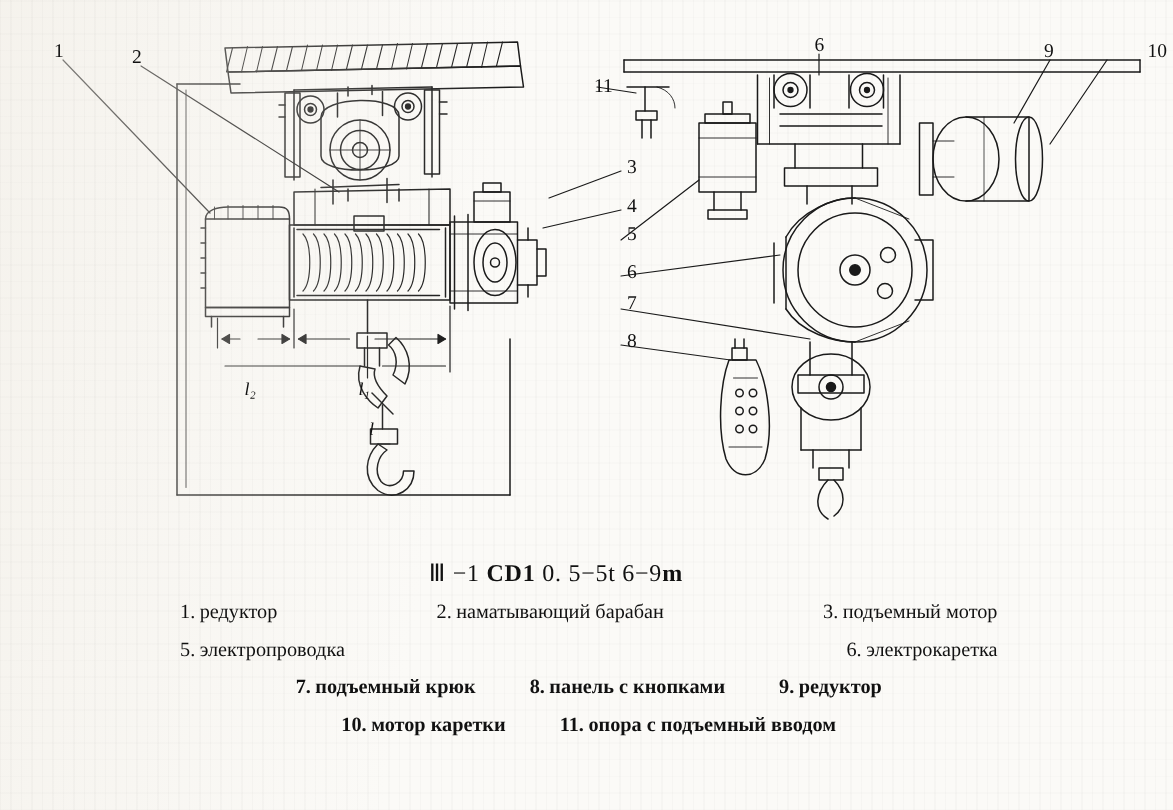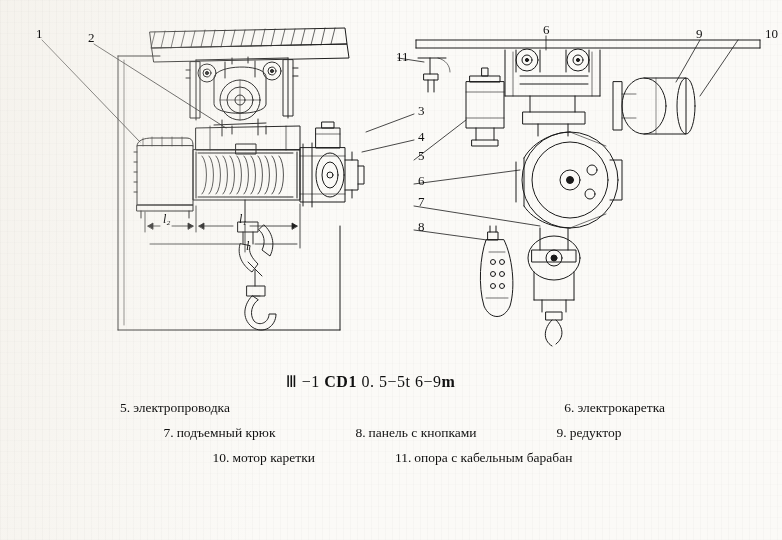--- a/index.html
+++ b/index.html
@@ -47,21 +47,21 @@
     height: 540px;
     pointer-events: none;
   }
   .lbl {
     position: absolute;
     font-family: "Liberation Serif", serif;
     font-size: 13px;
     color: #111;
     white-space: nowrap;
   }
-  .lbl.italic { font-style: italic; font-size: 12px; }
+  .lbl.italic { font-style: italic; font-size: 12px; margin-top: 40px; }
   .title-line {
     position: absolute;
     left: 0;
     top: 372px;
     width: 741px;
     text-align: center;
     font-family: "Liberation Serif", serif;
     font-size: 16px;
     color: #111;
     letter-spacing: 0.5px;
@@ -74,21 +74,21 @@
     width: 545px;
     font-family: "Liberation Serif", serif;
     font-size: 13.5px;
     color: #111;
   }
   .legend-row {
     display: flex;
     justify-content: space-between;
     margin-bottom: 9px;
   }
-  .legend-row.center { justify-content: center; gap: 80px; }
+  .legend-row.center { justify-content: center; gap: 36px; font-weight: bold; }
   .legend-item { white-space: nowrap; }
   .legend-item .num { margin-right: 3px; }
 </style>
 </head>
 <body>
 
 <div id="page">
 
   <svg id="drawing" width="782" height="540" viewBox="0 0 782 540">
     <g fill="none" stroke="#1a1a1a" stroke-width="1" stroke-linecap="round" stroke-linejoin="round">
@@ -350,20 +350,31 @@
     <div class="title-line">
       <span>Ⅲ −1</span>
       <span class="bold">CD1</span>
       <span>0. 5−5t</span>
       <span>6−9</span><span class="bold">m</span>
     </div>
 
     <div class="legend">
       <div class="legend-row">
         <span class="legend-item">
+          <span class="num">1.</span><span>редуктор</span>
+        </span>
+        <span class="legend-item">
+          <span class="num">2.</span><span>наматывающий барабан</span>
+        </span>
+        <span class="legend-item">
+          <span class="num">3.</span><span>подъемный мотор</span>
+        </span>
+      </div>
+      <div class="legend-row">
+        <span class="legend-item">
           <span class="num">5.</span><span>электропроводка</span>
         </span>
         <span class="legend-item">
           <span class="num">6.</span><span>электрокаретка</span>
         </span>
       </div>
       <div class="legend-row center">
         <span class="legend-item">
           <span class="num">7.</span><span>подъемный крюк</span>
         </span>
@@ -372,19 +383,19 @@
         </span>
         <span class="legend-item">
           <span class="num">9.</span><span>редуктор</span>
         </span>
       </div>
       <div class="legend-row center">
         <span class="legend-item">
           <span class="num">10.</span><span>мотор каретки</span>
         </span>
         <span class="legend-item">
-          <span class="num">11.</span><span>опора с кабельным барабан</span>
+          <span class="num">11.</span><span>опора с подъемный вводом</span>
         </span>
       </div>
     </div>
 
   </div>
 </div>
 
 </body></html>

